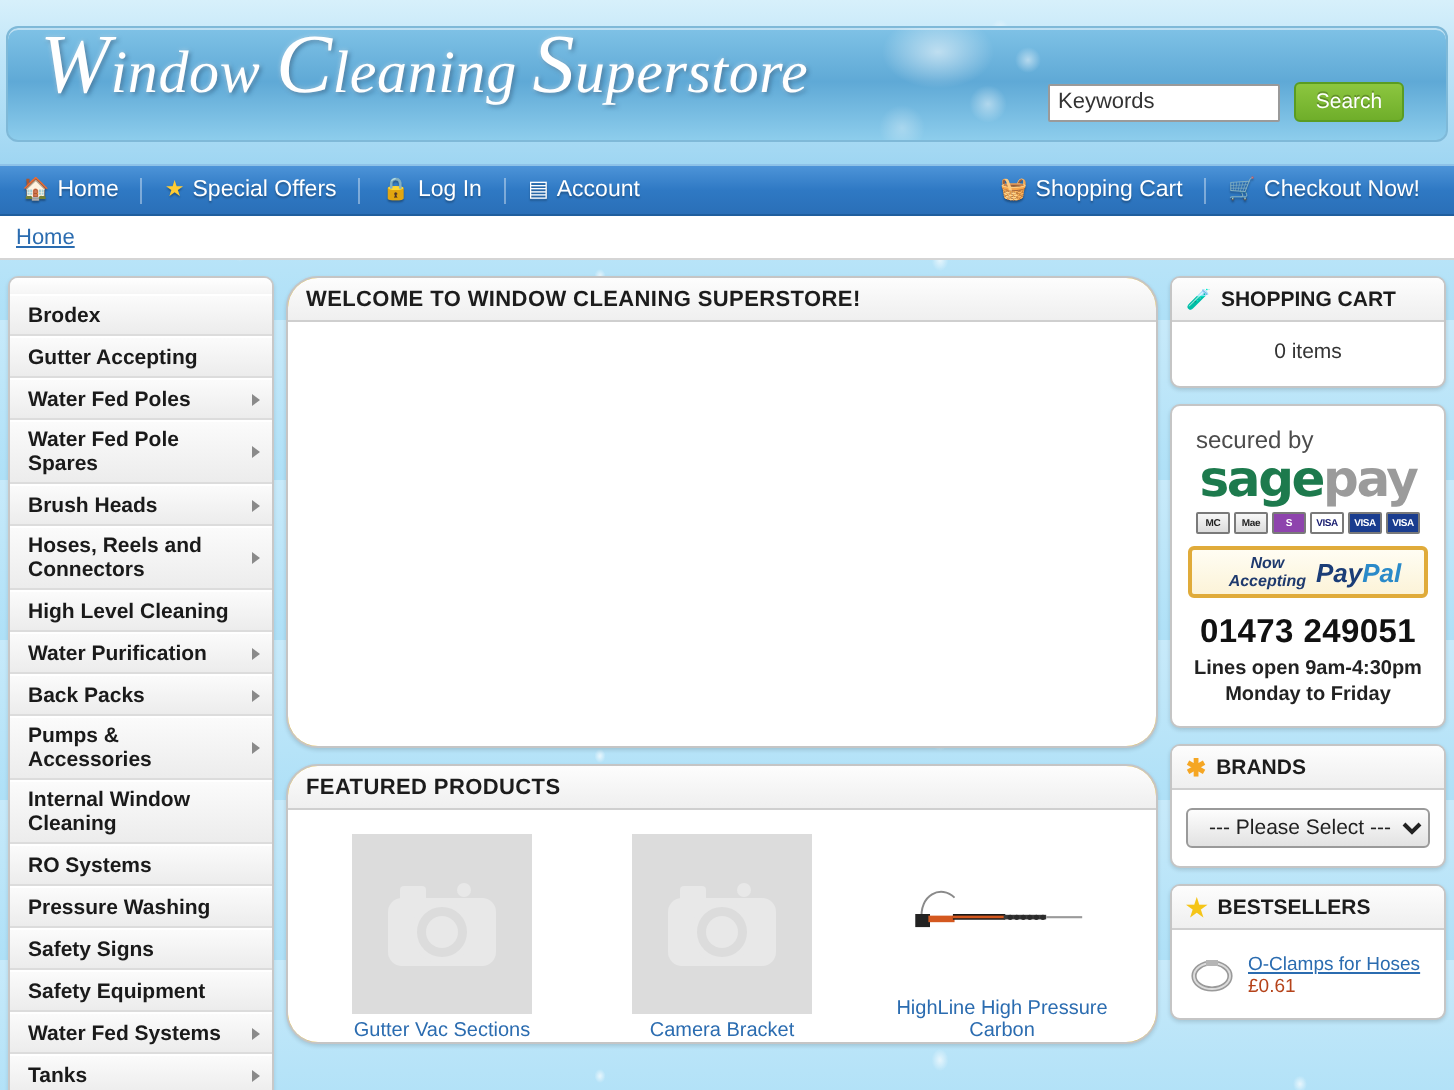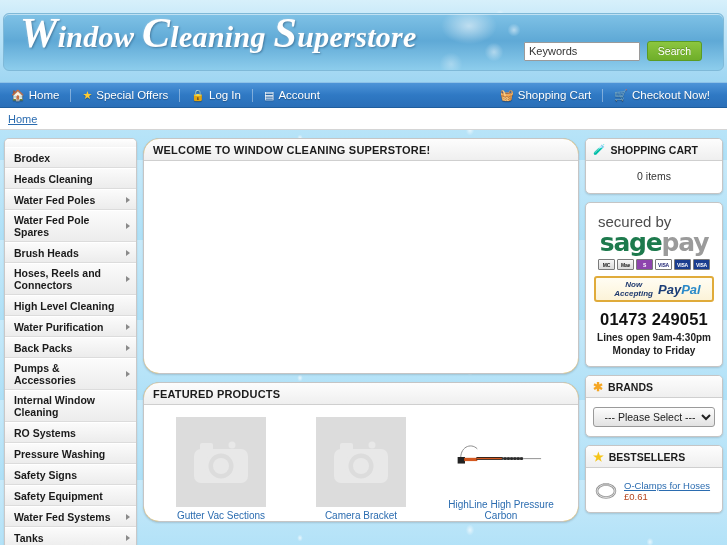--- a/index.html
+++ b/index.html
@@ -51,21 +51,21 @@
       radial-gradient(circle 9px at 510px 16px, rgba(255,255,255,.5), rgba(255,255,255,0) 72%),
       radial-gradient(circle 16px at 447px 50px, rgba(255,255,255,.3), rgba(255,255,255,0) 72%),
       linear-gradient(#7fc2e6 0%, #5fa9d6 48%, #8dcdec 100%);
     box-shadow: inset 0 1px 0 rgba(255,255,255,.5);
   }
   #logo-text {
     position: absolute;
     left: 16px; top: 6px;
     font-family: "Liberation Serif", serif;
     font-style: italic;
-    font-weight: bold;
+    font-weight: normal;
     font-size: 30px;
     color: #ffffff;
     letter-spacing: .3px;
     text-shadow: 1px 1px 2px rgba(20,70,110,.55), 0 0 2px rgba(255,255,255,.5);
     white-space: nowrap;
   }
   #logo-text .cap { font-size: 42px; line-height: 0; }
   #search-box {
     position: absolute;
     right: 21px; top: 27px;
@@ -262,21 +262,21 @@
   .side-body { padding: 9px 7px; }
   #cart-count {
     text-align: center;
     font-size: 10.5px;
     color: #333;
     padding: 9px 0 11px 0;
   }
 
   
   #sagepay-panel { padding: 10px 8px 9px 8px; text-align: center; }
-  #secured-by { font-size: 15px; color: #4c4c4c; text-align: left; padding-left: 4px; }
+  #secured-by { font-size: 12px; color: #4c4c4c; text-align: left; padding-left: 4px; }
   #sagepay-logo {
     font-family: "DejaVu Sans", sans-serif;
     font-size: 25px;
     font-weight: bold;
     letter-spacing: -1.2px;
     line-height: 27px;
     margin-top: -1px;
   }
   #sagepay-logo .sage { color: #1d7a4d; }
   #sagepay-logo .pay  { color: #9b9b9b; }
@@ -412,21 +412,21 @@
 
 <div id="layout">
 
   <div id="sidebar">
     <div id="sidebar-top-cap"></div>
     <div id="sidebar-items">
         <div class="cat-item">
           <span class="cat-label">Brodex</span>
         </div>
         <div class="cat-item">
-          <span class="cat-label">Heads Cleaning</span>
+          <span class="cat-label">Gutter Accepting</span>
         </div>
         <div class="cat-item">
           <span class="cat-label">Water Fed Poles</span>
           <span class="cat-arrow"></span>
         </div>
         <div class="cat-item">
           <span class="cat-label">Water Fed Pole Spares</span>
           <span class="cat-arrow"></span>
         </div>
         <div class="cat-item">

